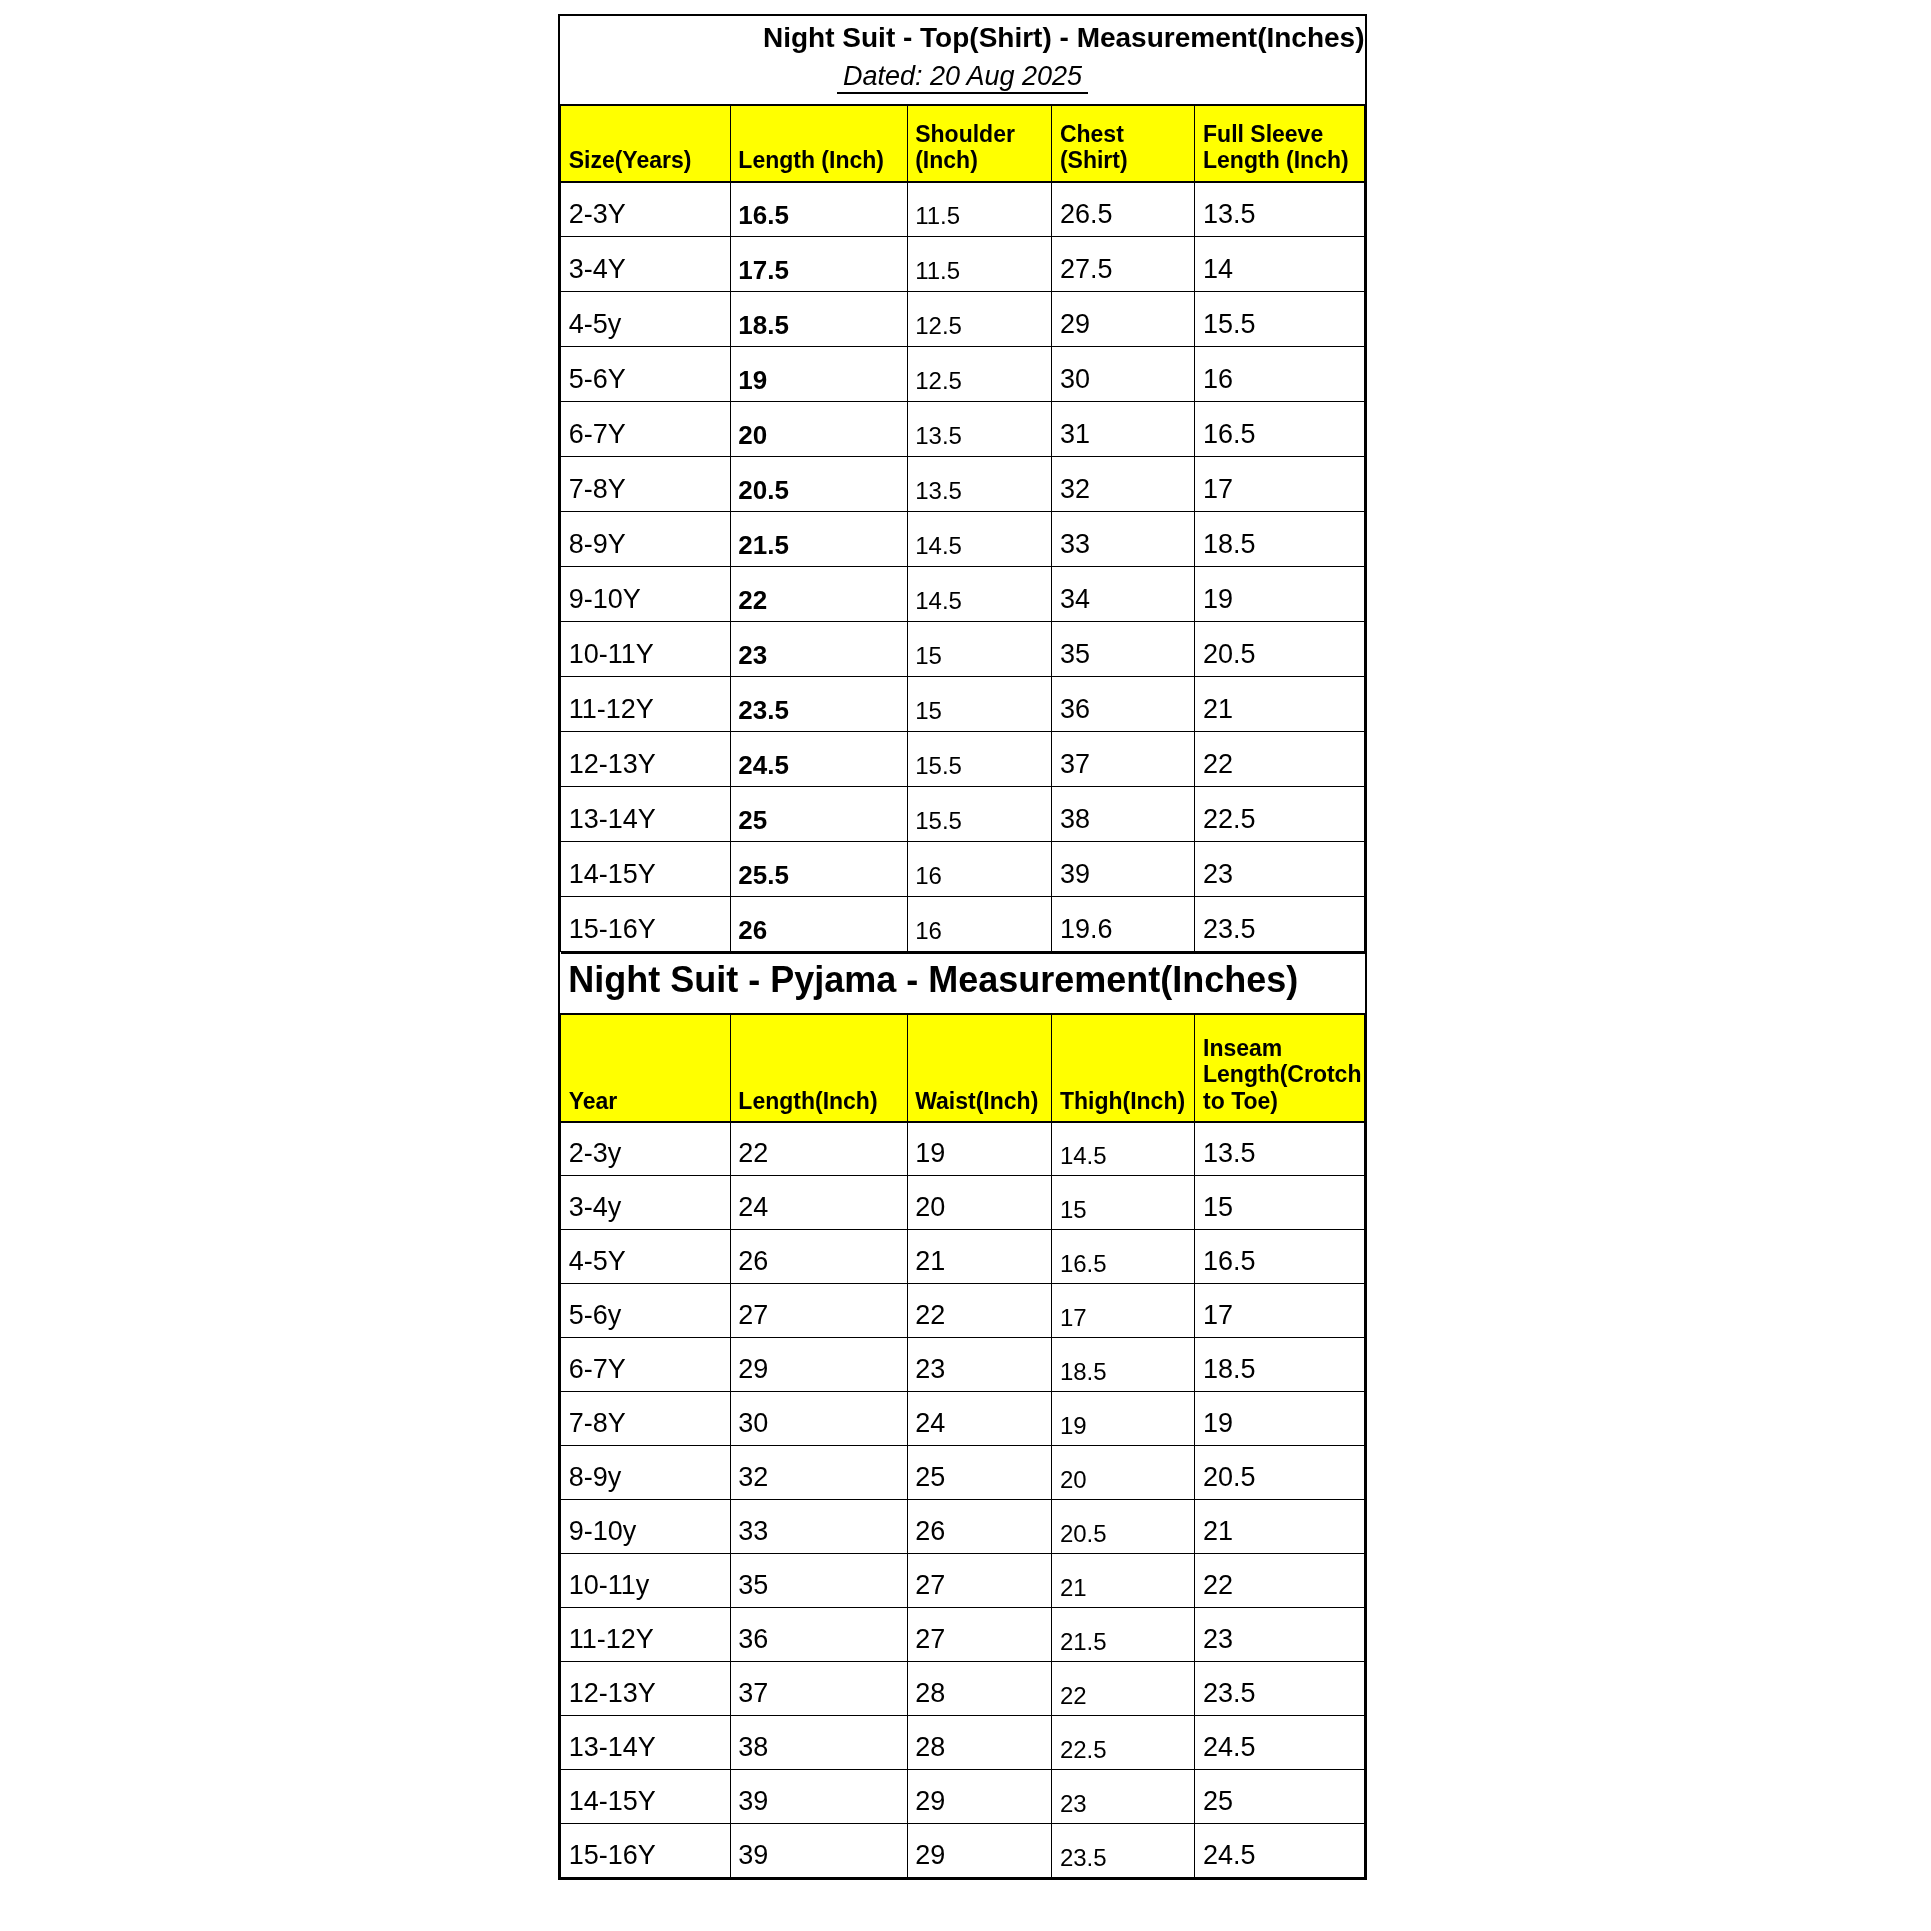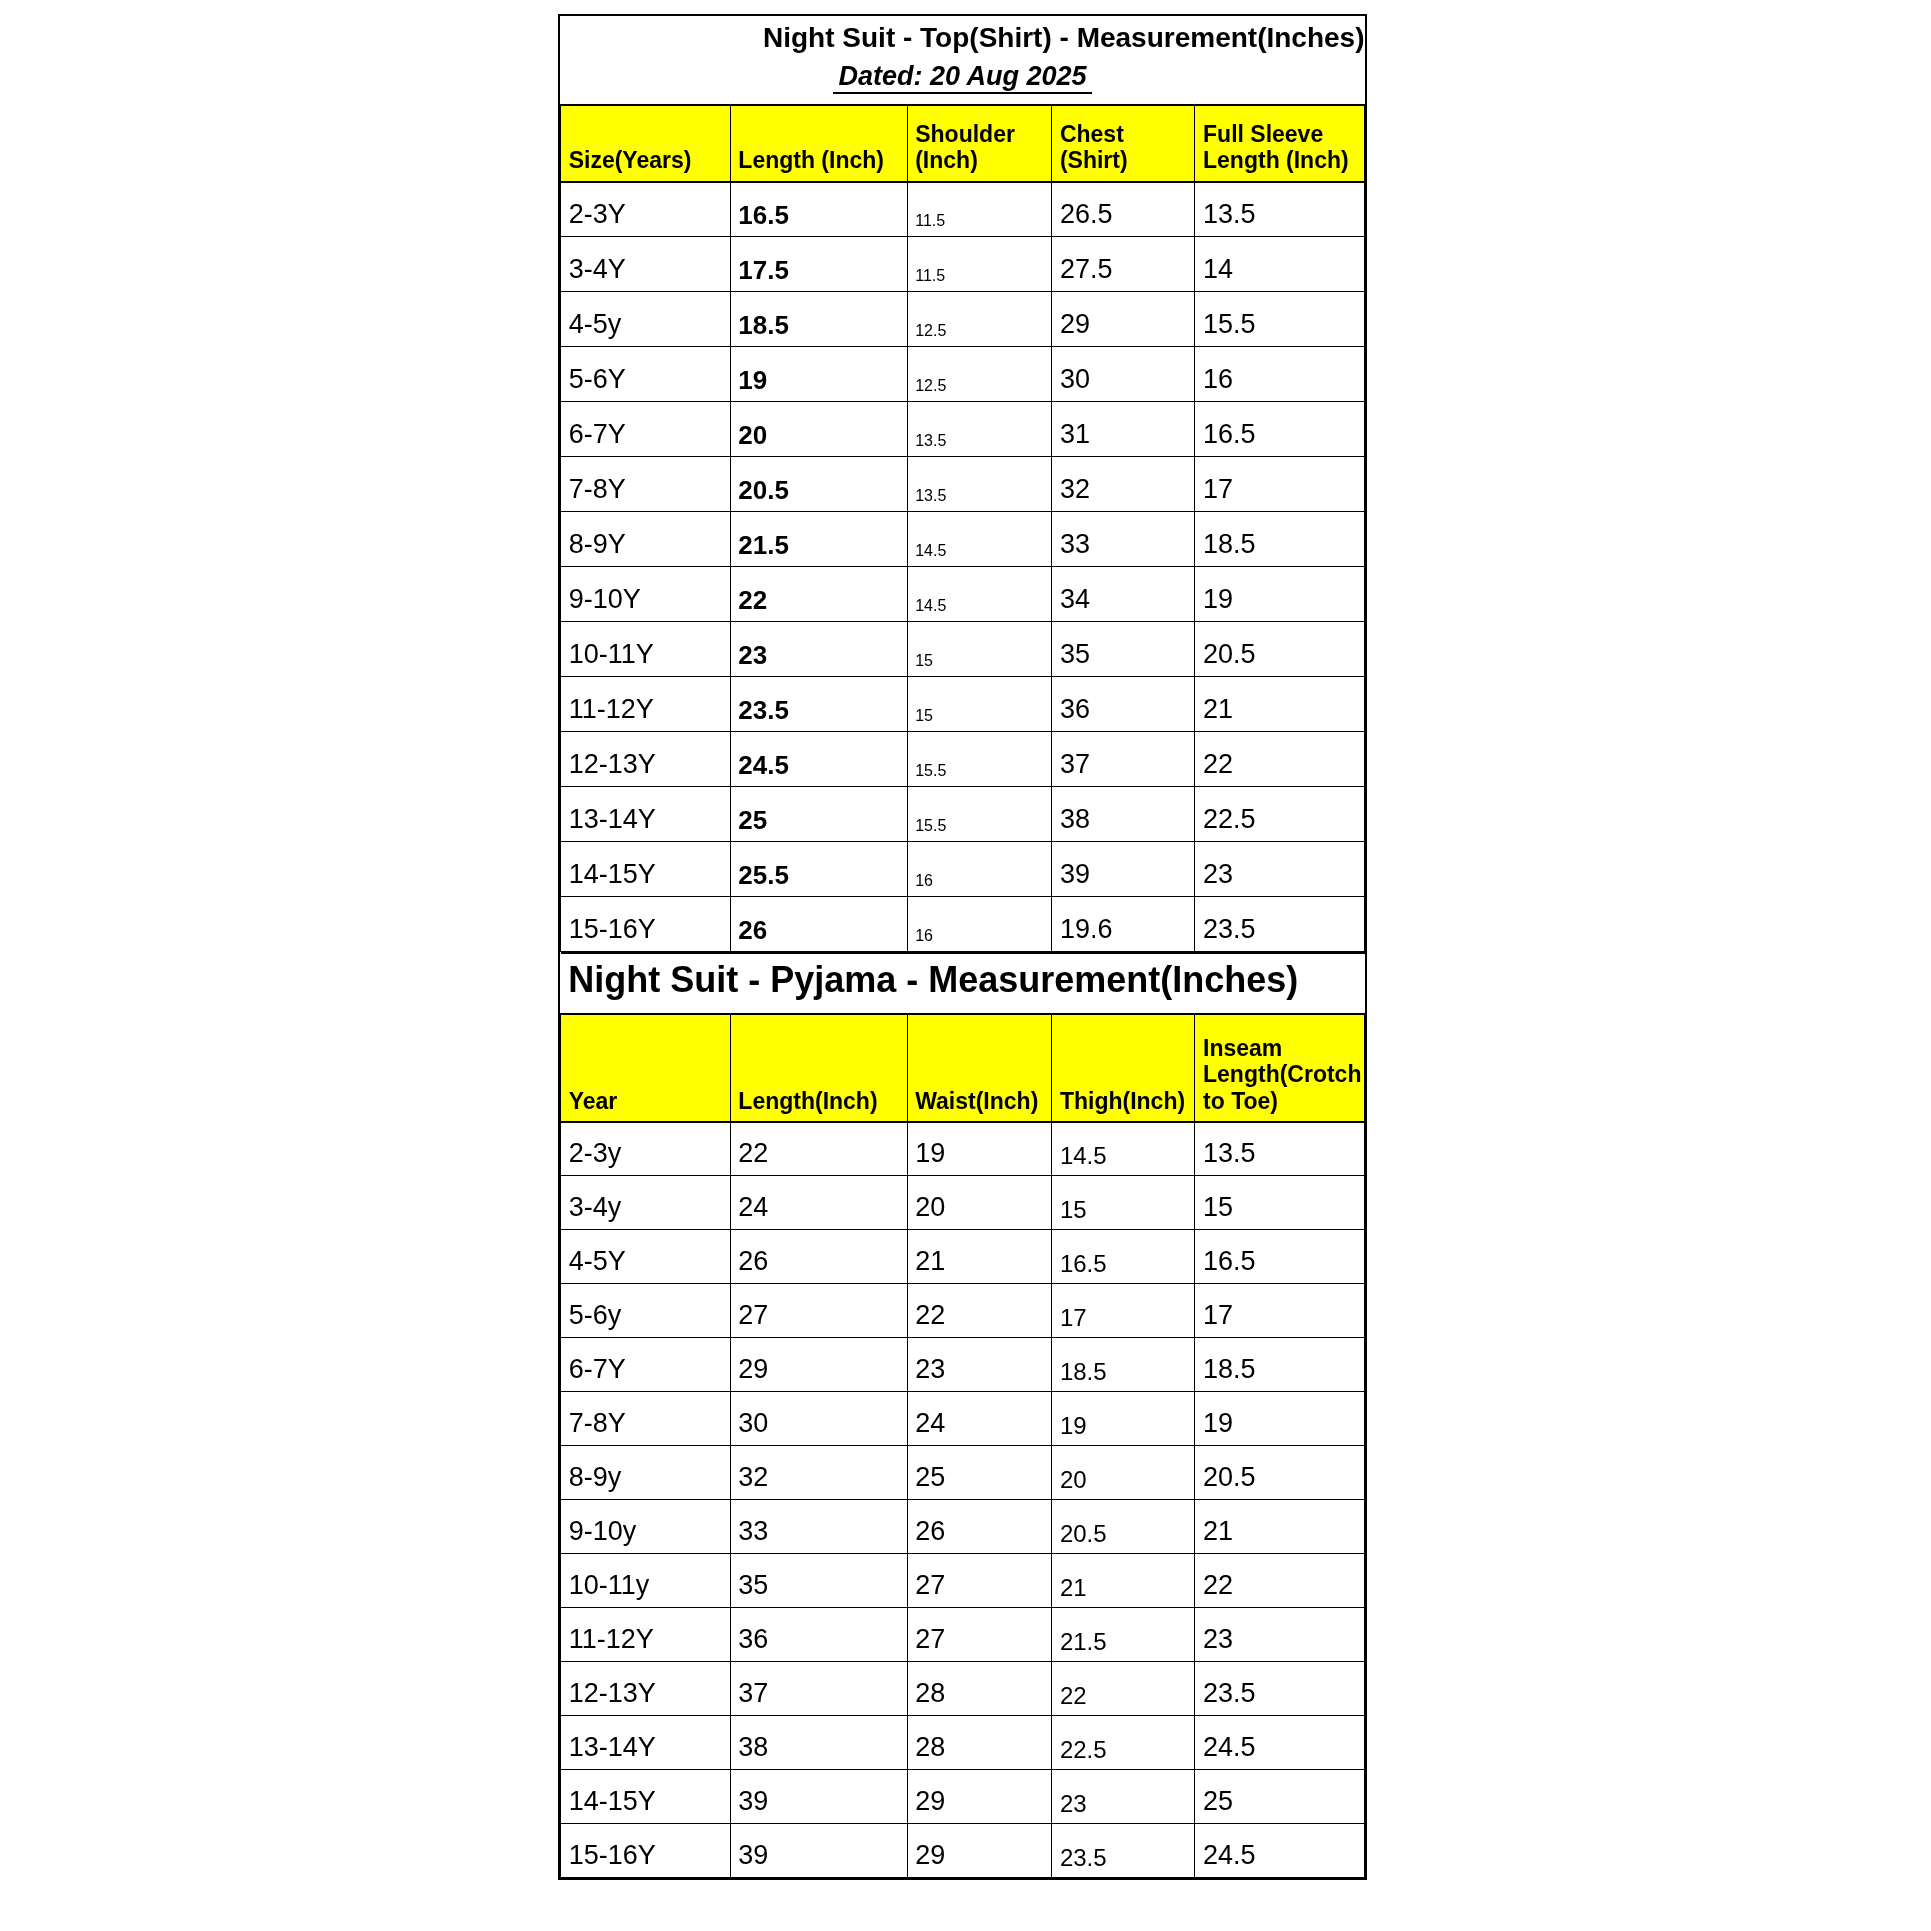--- a/index.html
+++ b/index.html
@@ -30,35 +30,35 @@
   td.span{border-left:none;border-right:none;}
   tr.subtitle-row td{
     border-top:none;border-bottom:none;height:46px;
     text-align:right;vertical-align:middle;font-weight:bold;font-size:28px;padding:0;
   }
   tr.dated-row td{
     border-top:none;border-bottom:none;height:42px;
     text-align:center;vertical-align:top;padding:0;
   }
   tr.dated-row span{
-    font-weight:bold;font-style:italic;font-size:27px;
+    font-weight:normal;font-style:italic;font-size:27px;
     border-bottom:2.9px solid #000;padding:0 5.8px 1.9px 5.8px;
   }
   tr.head-row th{
     background:var(--header-bg,#FFFF00);
     font-weight:bold;font-size:23px;line-height:1.15;
     border-top:2.9px solid #000;border-bottom:2.9px solid #000;
   }
   .shirt-table tr.head-row{height:77px;}
   .pyjama-table tr.head-row{height:108px;}
   .shirt-table tr.data-row{height:55px;}
   .pyjama-table tr.data-row{height:54px;}
   
   .shirt-table tr.data-row td:nth-child(2){font-weight:bold;font-size:26px;}
-  .shirt-table tr.data-row td:nth-child(3){font-size:16px;}
+  .shirt-table tr.data-row td:nth-child(3){font-size:24px;}
   .pyjama-table tr.data-row td:nth-child(4){font-size:24px;}
   tr.section-title-row td{
     height:52px;font-weight:bold;font-size:36px;
     vertical-align:middle;border-top:2.9px solid #000;border-bottom:none;
   }
   .pyjama-table{margin-top:0;}
 </style>
 </head>
 <body style="--header-bg: #FFFF00; --title-bg: #ECE9E1;">
 

